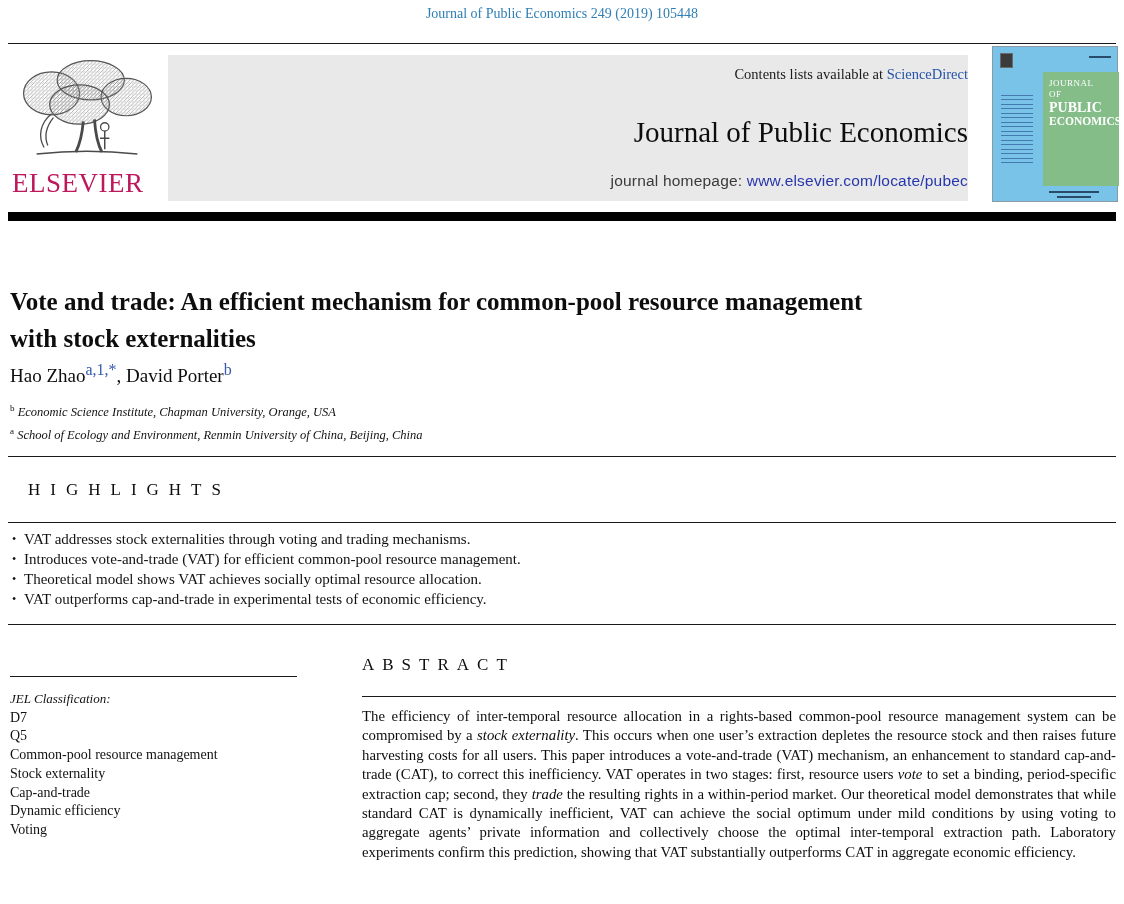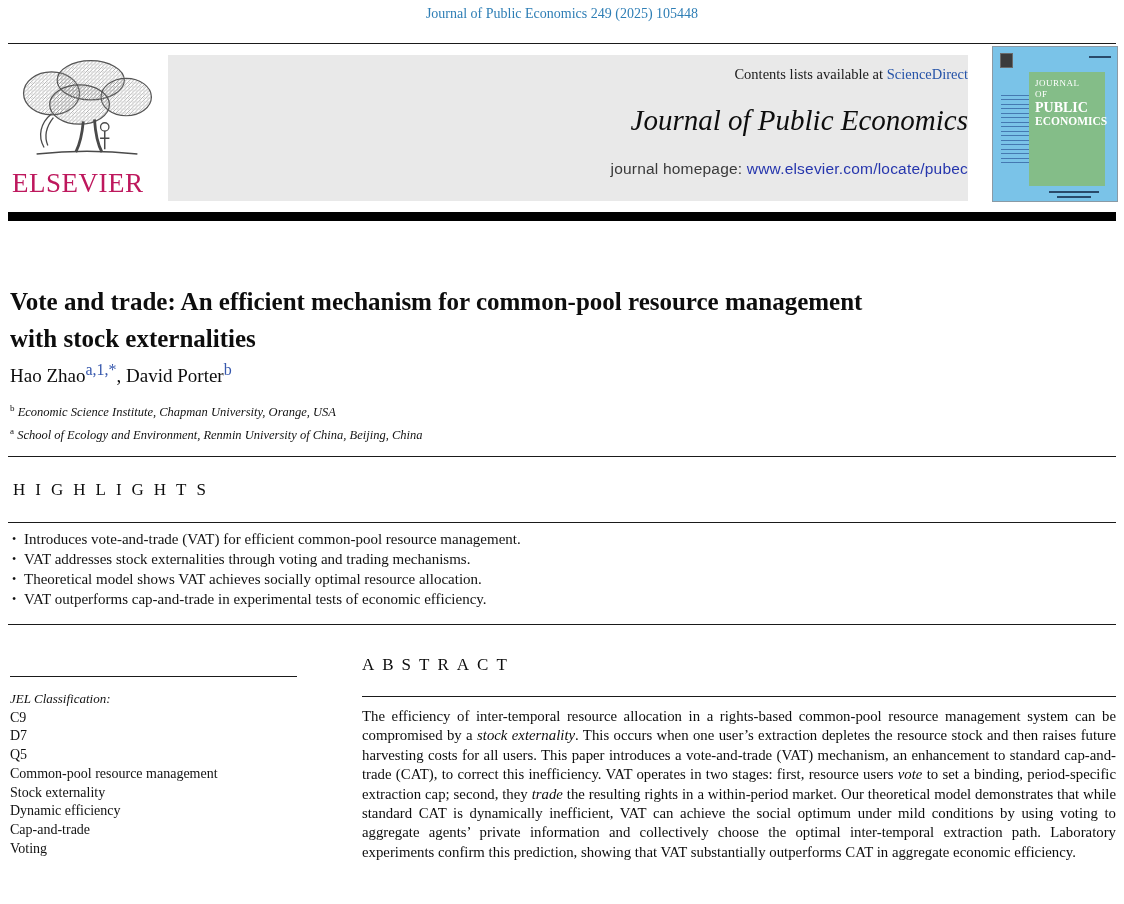--- a/index.html
+++ b/index.html
@@ -16,74 +16,74 @@
   .rule.r2{top:522px;}
   .rule.r3{top:624px;}
   
   .logo-block{position:absolute;left:12px;top:56px;width:152px;height:146px;}
   .tree{width:150px;height:112px;display:block;}
   .elsevier-word{font-size:27px;color:#be185d;letter-spacing:0.5px;line-height:30px;}
   .gray-box{position:absolute;left:168px;top:55px;width:800px;height:146px;
     background:#e9e9e9;text-align:right;}
   .contents-line{margin-top:11px;font-size:14.5px;color:#1a1a1a;}
   .sciencedirect{color:#2553a8;text-decoration:none;}
-  .journal-title{margin-top:21px;font-size:29px;color:#0d0d0d;font-style:italic;}
+  .journal-title{margin-top:33px;font-size:29px;color:#0d0d0d;}
   .homepage-line{margin-top:23px;font-family:"Liberation Sans",sans-serif;
     font-size:15.5px;color:#3a3a3a;letter-spacing:0.2px;}
   .homepage-url{color:#2636ad;text-decoration:none;}
   
   .cover{position:absolute;left:992px;top:46px;width:126px;height:156px;
     background:#7ac3e8;border:1px solid #8a9aa5;box-sizing:border-box;}
   .cover-emblem{position:absolute;left:7px;top:6px;width:13px;height:15px;
     background:#3b3b3b;box-shadow:inset 0 0 0 1px #6a6a6a;}
   .cover-topright{position:absolute;right:6px;top:9px;width:22px;height:2px;background:#2a4a6a;}
   .cover-editors{position:absolute;left:8px;top:48px;width:32px;height:72px;
     background:repeating-linear-gradient(#33609f 0px,#33609f 1px,transparent 1px,transparent 4.5px);
     opacity:.75;}
-  .cover-green{position:absolute;left:36px;top:25px;width:76px;height:114px;
+  .cover-green{position:absolute;left:50px;top:25px;width:76px;height:114px;
     background:#84bd88;color:#ffffff;box-sizing:border-box;padding:6px 12px 0 6px;}
   .cg1{font-size:9px;letter-spacing:0.5px;line-height:11px;}
   .cg2{font-size:14px;font-weight:bold;line-height:15px;}
   .cg3{font-size:11.5px;font-weight:bold;line-height:13px;}
   .cover-footline{position:absolute;left:56px;top:144px;width:50px;height:2px;background:#2a4a6a;}
   .cover-footline2{position:absolute;left:64px;top:149px;width:34px;height:2px;background:#2a4a6a;}
   
   .black-bar{position:absolute;left:8px;top:212px;width:1108px;height:9px;background:#000;}
   
   .article-title{position:absolute;left:10px;top:283px;width:880px;
     font-size:25px;line-height:37px;color:#0d0d0d;}
   .author-line{position:absolute;left:10px;top:361px;font-size:19px;color:#0d0d0d;}
   .sup-blue{color:#3758ad;font-size:16px;}
   .affiliations{position:absolute;left:10px;top:399px;font-size:12.5px;line-height:19px;}
   .affil-line{font-style:italic;}
   .affil-line sup{font-style:normal;font-size:9px;}
   
   .sec-head{font-size:17px;color:#0d0d0d;}
-  .hl-head{position:absolute;left:13px;top:480px;letter-spacing:10px;}
+  .hl-head{position:absolute;left:28px;top:480px;letter-spacing:10px;}
   .highlights-list{position:absolute;left:10px;top:529px;width:1100px;
     margin:0;padding:0;list-style:none;font-size:15px;line-height:20px;}
   .highlights-list li{padding-left:14px;position:relative;}
   .highlights-list li::before{content:"\2022";position:absolute;left:2px;font-size:12px;}
   
   .left-col{position:absolute;left:10px;top:655px;width:335px;}
   .right-col{position:absolute;left:362px;top:655px;width:754px;}
   .ai-head{letter-spacing:9px;word-spacing:14px;}
   .ab-head{letter-spacing:8px;}
   .col-rule{height:1px;background:#1a1a1a;margin-top:21px;}
   .left-col .col-rule{width:287px;}
   .info-body{margin-top:13px;font-size:14px;line-height:18.7px;}
   .info-label{font-style:italic;font-size:13px;}
   .kw-label{margin-top:14px;}
   .abstract-text{margin:10px 0 0 0;font-size:14.8px;line-height:19.4px;
     text-align:justify;color:#0d0d0d;}
 </style>
 </head>
 <body>
 
-<div class="citation">Journal of Public Economics 249 (2025) 105448</div>
+<div class="citation">Journal of Public Economics 249 (2019) 105448</div>
 <div class="rule top"></div>
 
 <div class="logo-block">
   <svg class="tree" viewBox="0 0 160 120" xmlns="http://www.w3.org/2000/svg">
     <defs>
       <pattern id="hatch" width="4" height="4" patternUnits="userSpaceOnUse">
         <path d="M0 4 L4 0" stroke="#8a8a8a" stroke-width="0.7"></path>
         <path d="M0 2 L2 0" stroke="#9a9a9a" stroke-width="0.4"></path>
       </pattern>
     </defs>
@@ -127,41 +127,40 @@
 <div class="author-line"><span>Hao Zhao</span><sup class="sup-blue">a,1,*</sup>, <span>David Porter</span><sup class="sup-blue">b</sup></div>
 <div class="affiliations">
     <div class="affil-line"><sup>b</sup> Economic Science Institute, Chapman University, Orange, USA</div>
     <div class="affil-line"><sup>a</sup> School of Ecology and Environment, Renmin University of China, Beijing, China</div>
   </div>
 
 <div class="rule r1"></div>
 <div class="sec-head hl-head">HIGHLIGHTS</div>
 <div class="rule r2"></div>
 <ul class="highlights-list">
+    <li>VAT addresses stock externalities through voting and trading mechanisms.</li>
     <li>Introduces vote-and-trade (VAT) for efficient common-pool resource management.</li>
-    <li>VAT addresses stock externalities through voting and trading mechanisms.</li>
     <li>Theoretical model shows VAT achieves socially optimal resource allocation.</li>
     <li>VAT outperforms cap-and-trade in experimental tests of economic efficiency.</li>
   </ul>
 <div class="rule r3"></div>
 
 <div class="left-col">
   <div class="col-rule"></div>
   <div class="info-body">
     <div class="info-label">JEL Classification:</div>
     <div>
-        <div>C9</div>
         <div>D7</div>
         <div>Q5</div>
       </div>
     <div>
         <div>Common-pool resource management</div>
         <div>Stock externality</div>
+        <div>Cap-and-trade</div>
         <div>Dynamic efficiency</div>
-        <div>Cap-and-trade</div>
         <div>Voting</div>
       </div>
   </div>
 </div>
 
 <div class="right-col">
   <div class="sec-head ab-head">ABSTRACT</div>
   <div class="col-rule"></div>
   <p class="abstract-text"><span>The efficiency of inter-temporal resource allocation in a rights-based common-pool resource management system can be compromised by a </span><span style="font-style: italic;">stock externality</span><span>. This occurs when one user’s extraction depletes the resource stock and then raises future harvesting costs for all users. This paper introduces a vote-and-trade (VAT) mechanism, an enhancement to standard cap-and-trade (CAT), to correct this inefficiency. VAT operates in two stages: first, resource users </span><span style="font-style: italic;">vote</span><span> to set a binding, period-specific extraction cap; second, they </span><span style="font-style: italic;">trade</span><span> the resulting rights in a within-period market. Our theoretical model demonstrates that while standard CAT is dynamically inefficient, VAT can achieve the social optimum under mild conditions by using voting to aggregate agents’ private information and collectively choose the optimal inter-temporal extraction path. Laboratory experiments confirm this prediction, showing that VAT substantially outperforms CAT in aggregate economic efficiency.</span></p>
 </div>

